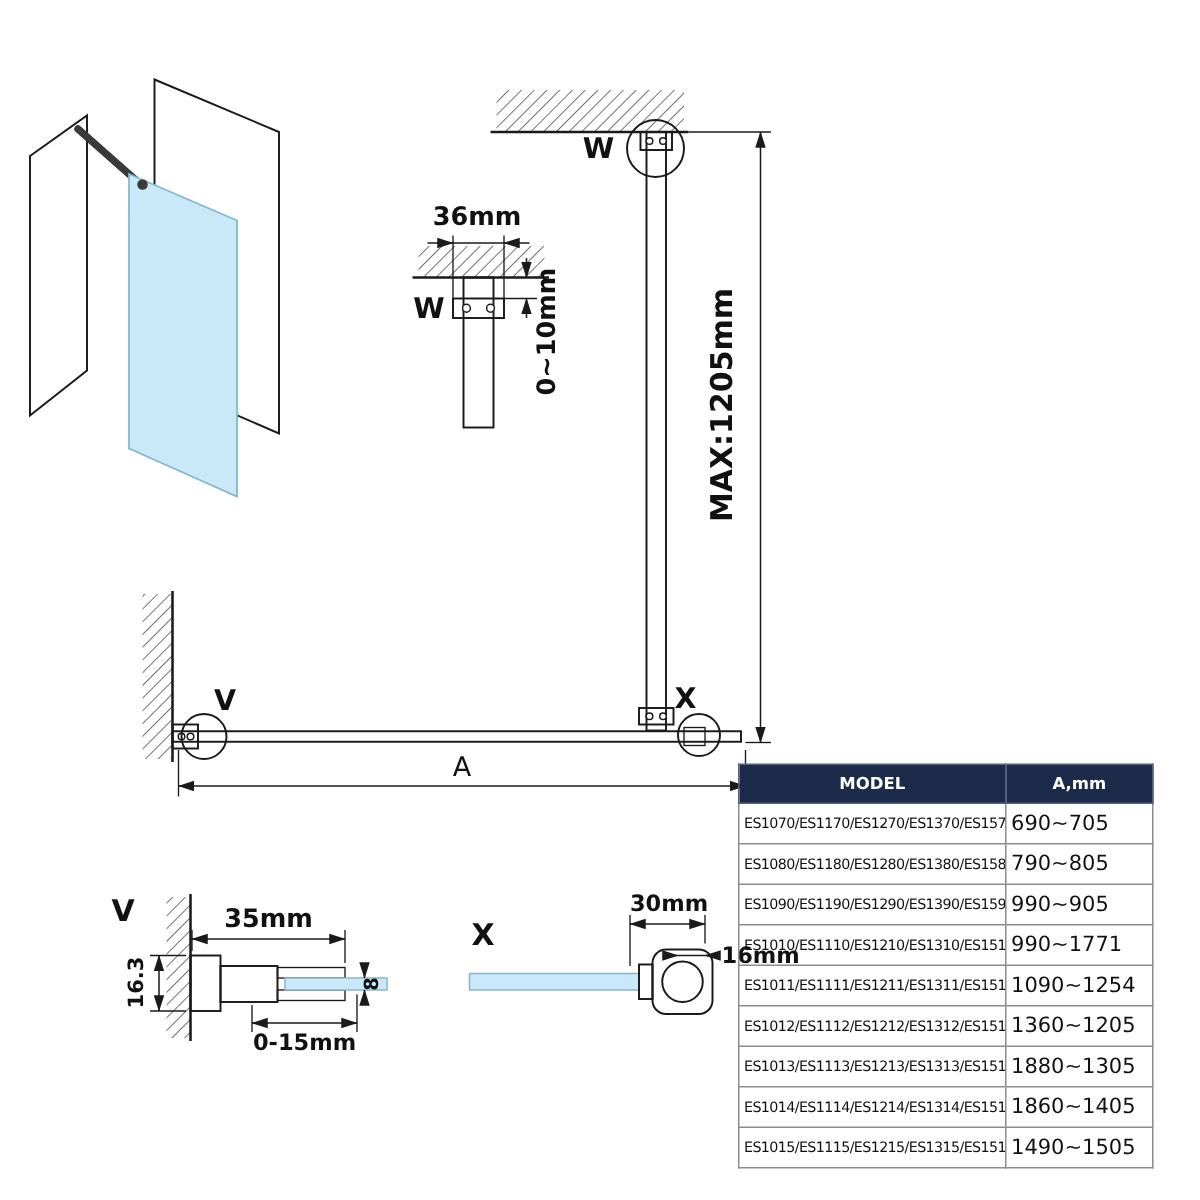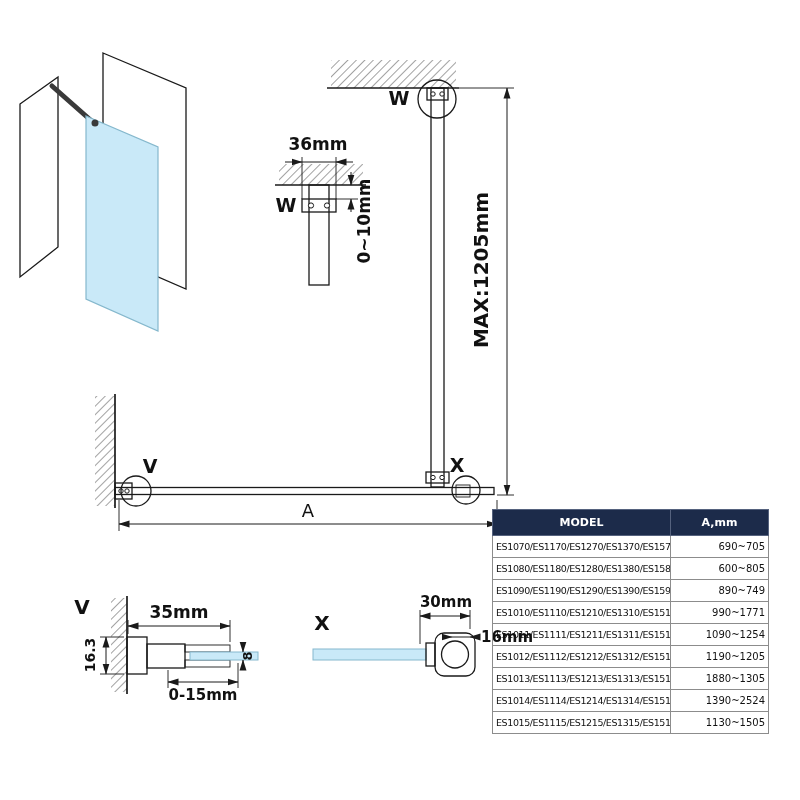--- a/index.html
+++ b/index.html
@@ -25,21 +25,21 @@
   .spec-table col.col-model { width:64.5%; }
   .spec-table th {
     background:#1c2b4a; color:#ffffff; font-size:11px; font-weight:bold;
     padding:6px 3px; border:1px solid #55627e; text-align:center;
   }
   .spec-table td {
     border:1px solid #8c8c8c; color:#111; padding:5px 3px;
     white-space:nowrap; overflow:hidden;
   }
   .spec-table td.model { text-align:left; font-size:9.5px; letter-spacing:-0.4px; }
-  .spec-table td.amm   { text-align:right; font-size:10px; }
+  .spec-table td.amm   { text-align:left; font-size:14px; }
 </style>
 </head>
 <body>
 
 <div class="canvas">
 
   <svg class="diagram" width="800" height="800" viewBox="0 0 800 800">
     <defs>
       <pattern id="hatch" width="6" height="6" patternUnits="userSpaceOnUse" patternTransform="rotate(45)">
         <rect width="6" height="6" fill="#ffffff"></rect>
@@ -206,47 +206,47 @@
           <th>A,mm</th>
         </tr>
       </thead>
       <tbody>
         <tr>
           <td class="model">ES1070/ES1170/ES1270/ES1370/ES1570</td>
           <td class="amm">690~705</td>
         </tr>
         <tr>
           <td class="model">ES1080/ES1180/ES1280/ES1380/ES1580</td>
-          <td class="amm">600~805</td>
+          <td class="amm">790~805</td>
         </tr>
         <tr>
           <td class="model">ES1090/ES1190/ES1290/ES1390/ES1590</td>
-          <td class="amm">890~749</td>
+          <td class="amm">990~905</td>
         </tr>
         <tr>
           <td class="model">ES1010/ES1110/ES1210/ES1310/ES1510</td>
           <td class="amm">990~1771</td>
         </tr>
         <tr>
           <td class="model">ES1011/ES1111/ES1211/ES1311/ES1511</td>
           <td class="amm">1090~1254</td>
         </tr>
         <tr>
           <td class="model">ES1012/ES1112/ES1212/ES1312/ES1512</td>
-          <td class="amm">1190~1205</td>
+          <td class="amm">1360~1205</td>
         </tr>
         <tr>
           <td class="model">ES1013/ES1113/ES1213/ES1313/ES1513</td>
           <td class="amm">1880~1305</td>
         </tr>
         <tr>
           <td class="model">ES1014/ES1114/ES1214/ES1314/ES1514</td>
-          <td class="amm">1390~2524</td>
+          <td class="amm">1860~1405</td>
         </tr>
         <tr>
           <td class="model">ES1015/ES1115/ES1215/ES1315/ES1515</td>
-          <td class="amm">1130~1505</td>
+          <td class="amm">1490~1505</td>
         </tr>
       </tbody>
     </table>
   </div>
 
 </div>
 
 </body></html>

